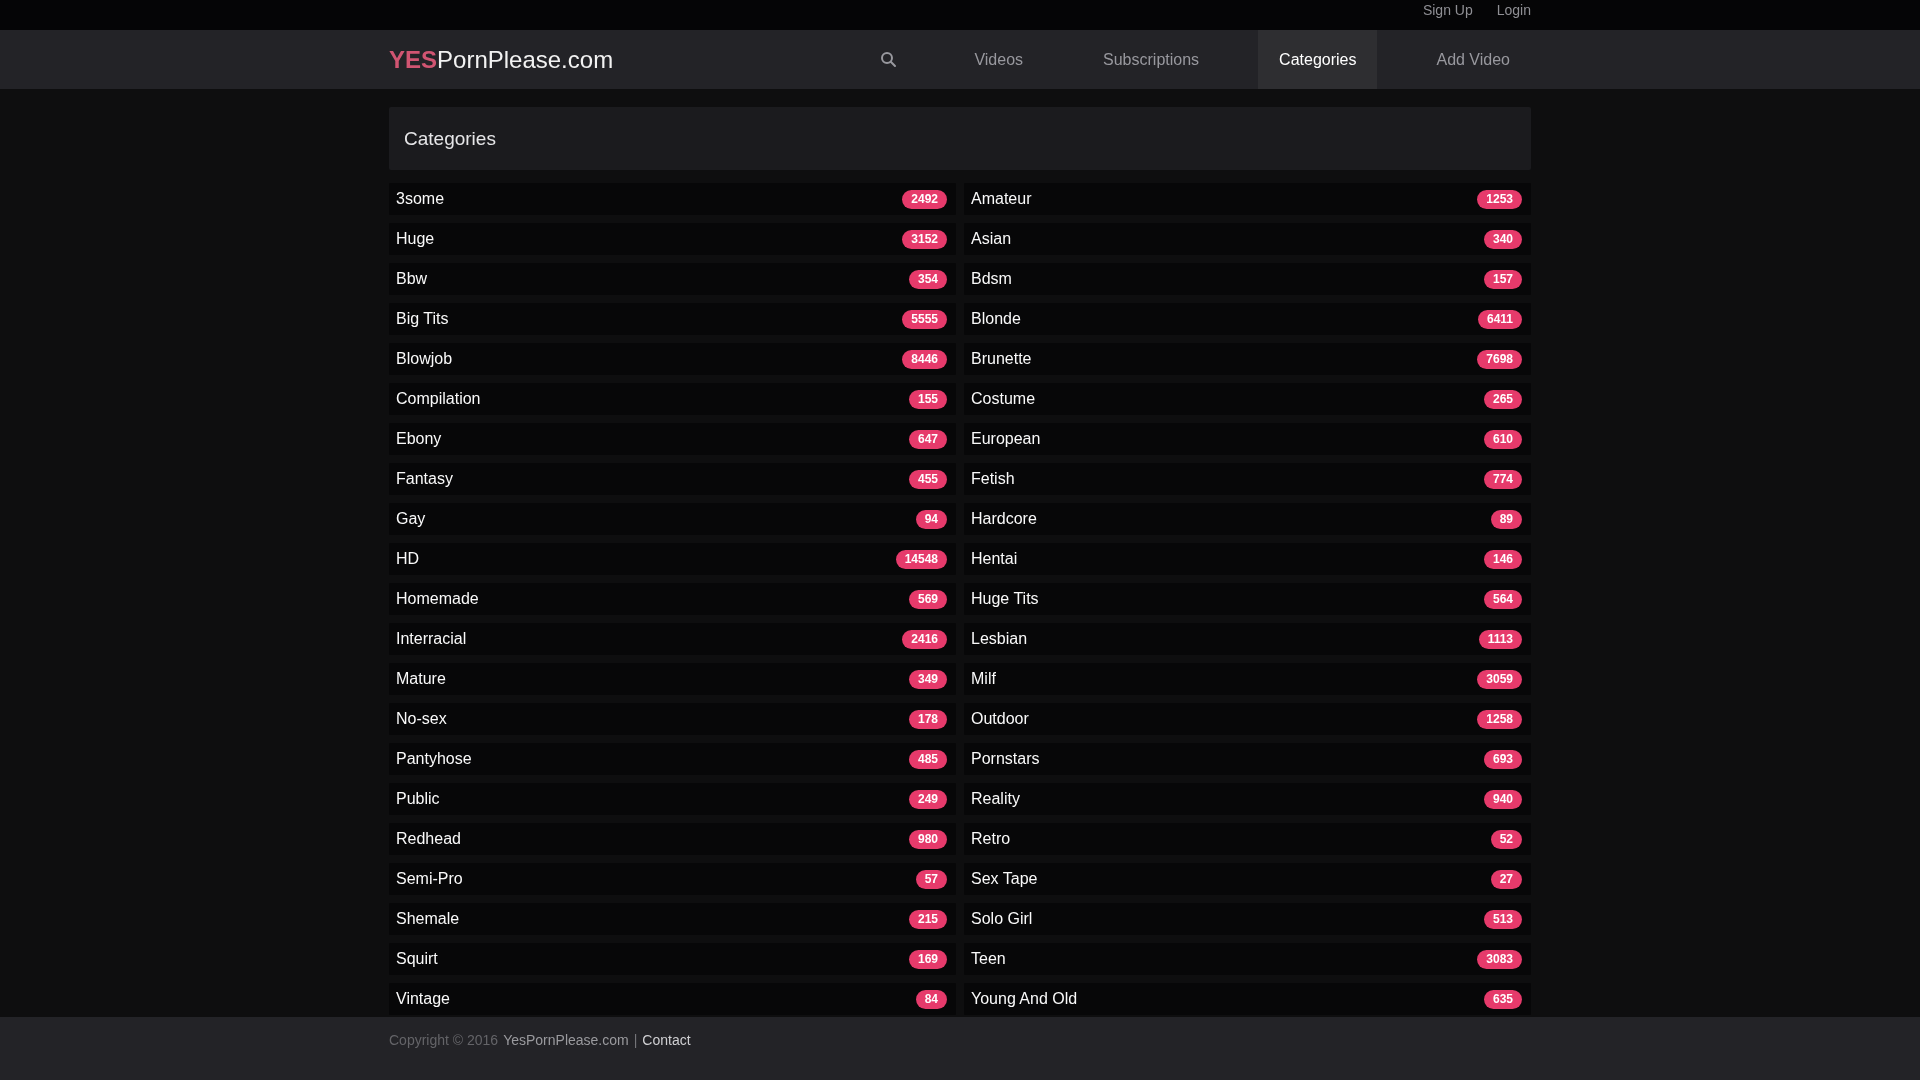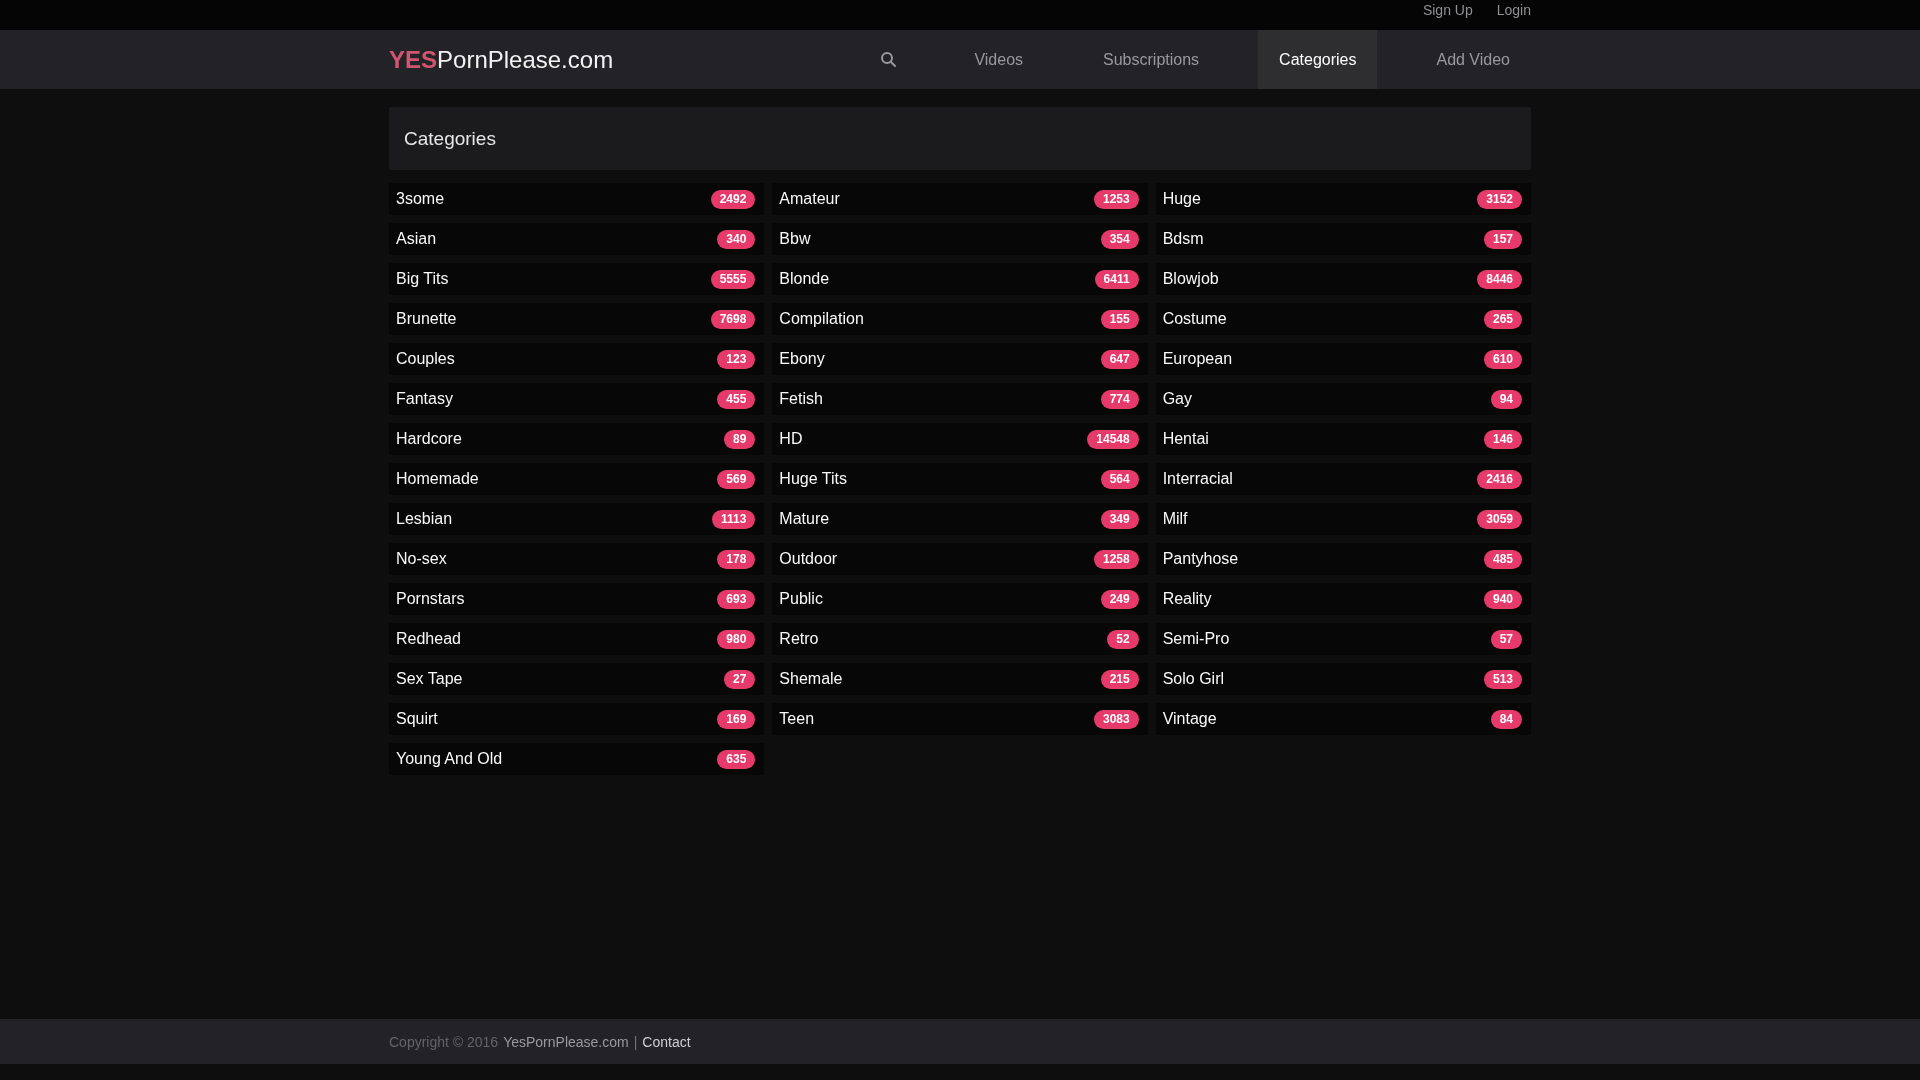--- a/index.html
+++ b/index.html
@@ -41,37 +41,37 @@
   .content{padding-top:18px;}
   .panel{
     height:63px;background:#1b1b1e;border-radius:2px;
     display:flex;align-items:center;padding:0 15px;
     margin-bottom:13px;
   }
   .panel-title{color:#e6e6e8;font-size:19px;}
 
   .grid{
     display:grid;
-    grid-template-columns:repeat(3,1fr);
+    grid-template-columns:repeat(2,1fr);
     column-gap:8px;row-gap:8px;
   }
   .cat{
     height:32px;background:#070708;border-radius:1px;
     display:flex;align-items:center;justify-content:space-between;
     padding:0 9px 0 7px;
   }
   .cat-name{color:#fafafa;font-size:16px;}
   .badge{
     background:var(--badge);color:#ffffff;
     font-size:12px;font-weight:700;
     padding:2px 9px;border-radius:10px;line-height:15px;
   }
 
   
-  .footer{position:absolute;left:0;bottom:16px;width:100%;height:45px;background:#232327;}
+  .footer{position:absolute;left:0;bottom:0;width:100%;height:63px;background:#232327;}
   .footer-inner{height:45px;display:flex;align-items:center;font-size:14px;}
   .footer-dim{color:#646468;}
   .footer-site{color:#9a9a9e;margin-left:5px;}
   .footer-sep{color:#747478;margin:0 5px;}
   .footer-contact{color:#cfcfd2;}
 </style>
 </head>
 <body>
 
 <div class="topbar">
@@ -147,24 +147,20 @@
       </a>
       <a class="cat">
         <span class="cat-name">Compilation</span>
         <span class="badge">155</span>
       </a>
       <a class="cat">
         <span class="cat-name">Costume</span>
         <span class="badge">265</span>
       </a>
       <a class="cat">
-        <span class="cat-name">Couples</span>
-        <span class="badge">123</span>
-      </a>
-      <a class="cat">
         <span class="cat-name">Ebony</span>
         <span class="badge">647</span>
       </a>
       <a class="cat">
         <span class="cat-name">European</span>
         <span class="badge">610</span>
       </a>
       <a class="cat">
         <span class="cat-name">Fantasy</span>
         <span class="badge">455</span>

